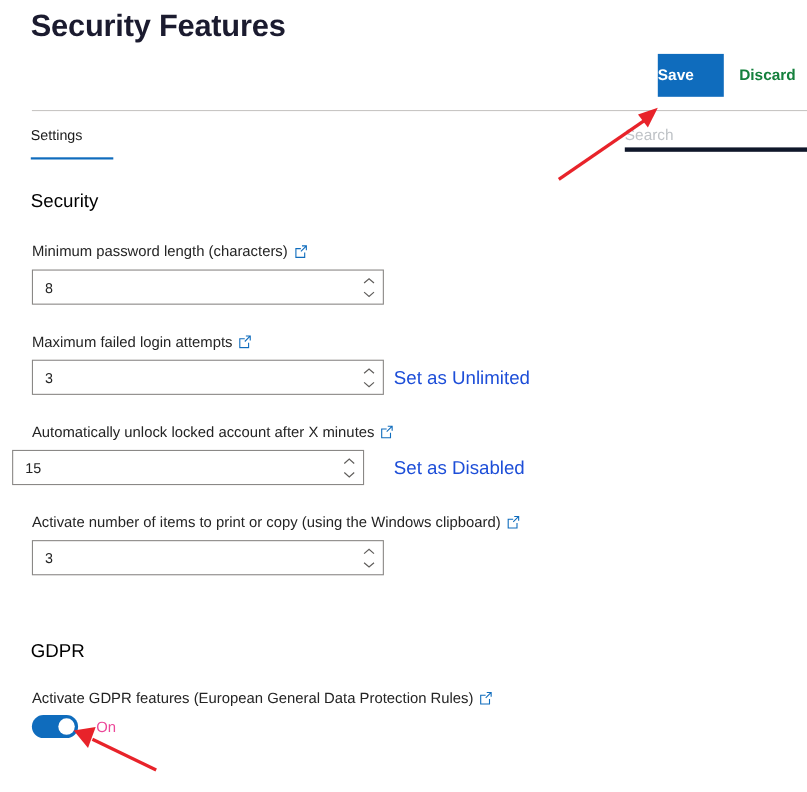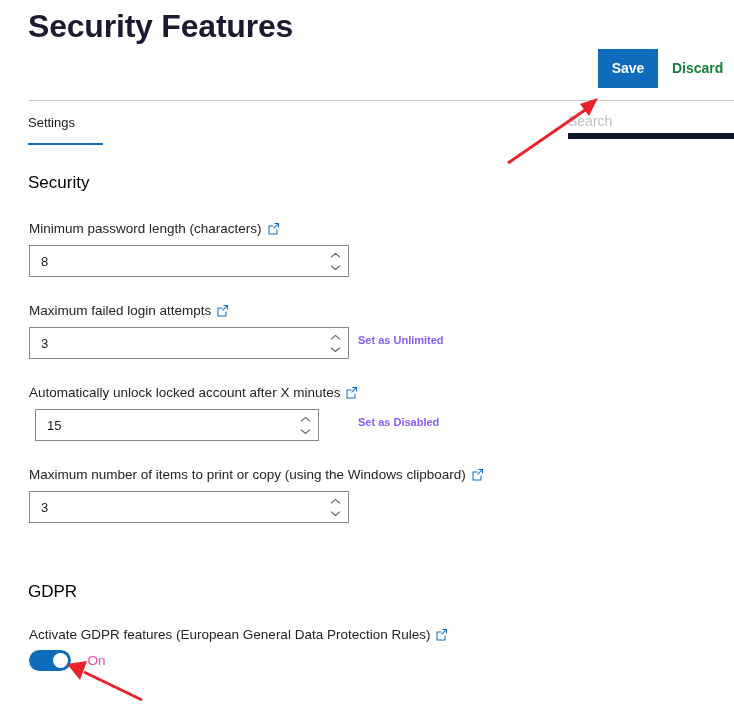--- a/index.html
+++ b/index.html
@@ -9,34 +9,34 @@
     background: #ffffff;
     font-family: "Liberation Sans", sans-serif;
     color: #201f1e;
     overflow: hidden;
   }
   .page { position: relative; width: 734px; height: 720px; }
 
   
   .page-title {
     position: absolute; left: 28px; top: 8px;
-    font-size: 32px; font-weight: 600; letter-spacing: -0.2px;
+    font-size: 28px; font-weight: 600; letter-spacing: -0.2px;
     color: #1b1b2f; white-space: nowrap;
   }
   .subtitle {
     position: absolute; left: 29px; top: 59px;
     font-size: 13.5px; color: #2b2b2b; white-space: nowrap;
   }
   .btn-save {
     position: absolute; left: 598px; top: 49px;
     width: 60px; height: 39px;
     background: #0f6cbd; color: #ffffff;
     border: none; font-size: 14px; font-weight: 600;
     font-family: "Liberation Sans", sans-serif;
-    cursor: pointer; line-height: 39px; text-align: center;
+    cursor: pointer; line-height: 39px; text-align: left;
     padding: 0;
   }
   .btn-discard {
     position: absolute; left: 672px; top: 49px;
     height: 39px; line-height: 39px;
     background: transparent; border: none; padding: 0;
     font-size: 14px; font-weight: 600; color: #15803d;
     font-family: "Liberation Sans", sans-serif; cursor: pointer;
     white-space: nowrap;
   }
@@ -54,21 +54,21 @@
   .tab-underline {
     position: absolute; left: 28px; top: 143px;
     width: 75px; height: 2px; background: #0f6cbd;
   }
   .search-wrap {
     position: absolute; left: 568px; top: 112px;
     width: 166px; height: 30px;
   }
   .search-input {
     width: 166px; height: 26px;
-    border: none; border-bottom: 6px solid #0f172a;
+    border: none; border-bottom: 4px solid #0f172a;
     background: transparent; outline: none;
     font-size: 14px; font-family: "Liberation Sans", sans-serif;
     color: #701a75; padding: 0 0 3px 0;
   }
   .search-input::placeholder { color: #bfc3c7; opacity: 1; }
 
   
   .section-title {
     position: absolute; left: 28px;
     font-size: 17px; font-weight: 400; color: #000000;
@@ -106,21 +106,21 @@
   }
   .spin-btn {
     width: 18px; height: 10px; cursor: pointer;
     display: flex; align-items: center; justify-content: center;
     background: transparent; border: none; padding: 0;
   }
   .spin-btn svg { display: block; }
 
   .side-link {
     position: absolute;
-    font-size: 11px; font-weight: 700; color: #8b5cf6;
+    font-size: 17px; font-weight: 400; color: #1d4ed8;
     white-space: nowrap; cursor: pointer; text-decoration: none;
   }
 
   
   .toggle-row { position: absolute; left: 29px; top: 650px; }
   .toggle {
     display: inline-block; vertical-align: middle;
     width: 42px; height: 21px; border-radius: 11px;
     background: #0f6cbd; position: relative; cursor: pointer;
     border: none; padding: 0;
@@ -206,39 +206,39 @@
     </div>
   </div>
   <a class="side-link" style="left:358px; top:334px;">Set as Unlimited</a>
 
   <div class="field-label" style="top:385px;">
     <span>Automatically unlock locked account after X minutes</span><span class="ext-icon"><svg width="13" height="13" viewBox="0 0 13 13">
           <path d="M1.5 3.5h5v1h-4v7h7v-4h1v5h-9z" fill="#0f6cbd"></path>
           <path d="M7.5 1h4.5v4.5h-1V2.7L6.9 6.8l-.7-.7L10.3 2H7.5z" fill="#0f6cbd"></path>
         </svg></span>
   </div>
-  <div class="num-field" style="left:35px; top:409px; width:284px;">
+  <div class="num-field" style="left:11px; top:409px; width:320px;">
     <input type="text" value="15" style="">
     <div class="spinner">
       <button class="spin-btn">
           <svg width="11" height="7" viewBox="0 0 11 7">
             <path d="M1 5.3L5.5 1.4 10 5.3" stroke="#605e5c" stroke-width="1.1" fill="none"></path>
           </svg>
         </button>
       <button class="spin-btn">
           <svg width="11" height="7" viewBox="0 0 11 7">
             <path d="M1 1.6L5.5 5.5 10 1.6" stroke="#605e5c" stroke-width="1.1" fill="none"></path>
           </svg>
         </button>
     </div>
   </div>
   <a class="side-link" style="left:358px; top:416px;">Set as Disabled</a>
 
   <div class="field-label" style="top:467px;">
-    <span>Maximum number of items to print or copy (using the Windows clipboard)</span><span class="ext-icon"><svg width="13" height="13" viewBox="0 0 13 13">
+    <span>Activate number of items to print or copy (using the Windows clipboard)</span><span class="ext-icon"><svg width="13" height="13" viewBox="0 0 13 13">
           <path d="M1.5 3.5h5v1h-4v7h7v-4h1v5h-9z" fill="#0f6cbd"></path>
           <path d="M7.5 1h4.5v4.5h-1V2.7L6.9 6.8l-.7-.7L10.3 2H7.5z" fill="#0f6cbd"></path>
         </svg></span>
   </div>
   <div class="num-field" style="left:29px; top:491px; width:320px;">
     <input type="text" value="3" style="">
     <div class="spinner">
       <button class="spin-btn">
           <svg width="11" height="7" viewBox="0 0 11 7">
             <path d="M1 5.3L5.5 1.4 10 5.3" stroke="#605e5c" stroke-width="1.1" fill="none"></path>

